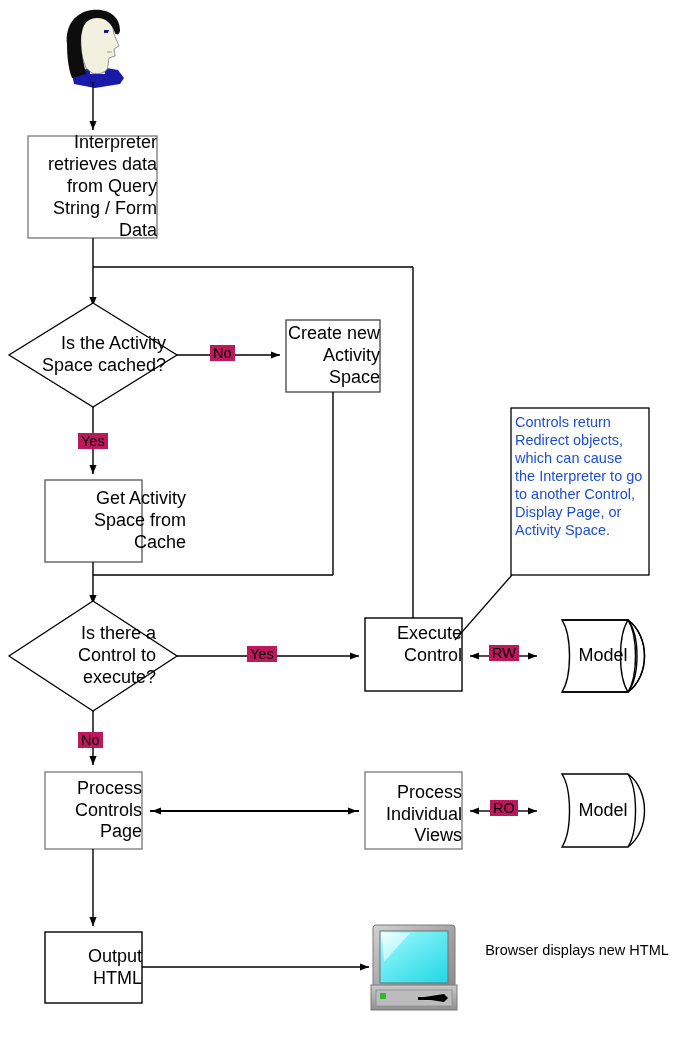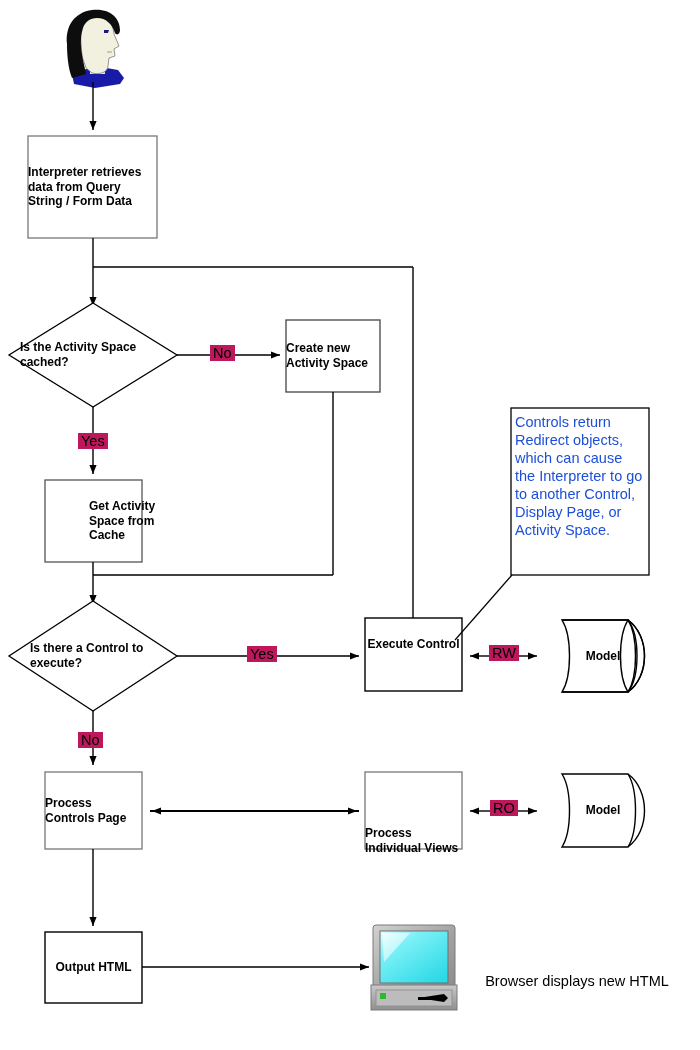--- a/index.html
+++ b/index.html
@@ -22,26 +22,25 @@
     left: 0;
     top: 0;
     width: 700px;
     height: 1050px;
   }
   .node-text {
     position: absolute;
     display: flex;
     align-items: center;
     justify-content: center;
-    text-align: left;
+    text-align: right;
     color: #000000;
-    font-size: 12px;
+    font-size: 18px;
     line-height: 1.22;
     pointer-events: none;
-    font-weight: bold;
   }
   .free-label {
     position: absolute;
     color: #000000;
     font-size: 14.5px;
     line-height: 1.22;
     text-align: center;
     white-space: nowrap;
   }
   .edge-label {
@@ -218,23 +217,23 @@
   <div class="node-text" style="left:365px; top:618px; width:97px; height:53px;">Execute Control</div>
 
   <div class="edge-label" style="left:489px; top:645px;">RW</div>
 
   <div class="node-text" style="left:568px; top:620px; width:70px; height:72px;">Model</div>
 
   <div class="note-text" style="left:515px; top:414px; width:130px;">Controls return Redirect objects, which can cause the Interpreter to go to another Control, Display Page, or Activity Space.</div>
 
   <div class="node-text" style="left:45px; top:772px; width:97px; height:77px;">Process Controls Page</div>
 
-  <div class="node-text" style="left:365px; top:802px; width:97px; height:77px;border-radius:6px;">Process Individual Views</div>
+  <div class="node-text" style="left:365px; top:776px; width:97px; height:77px;border-radius:6px;">Process Individual Views</div>
 
   <div class="edge-label" style="left:490px; top:800px;">RO</div>
 
   <div class="node-text" style="left:568px; top:774px; width:70px; height:73px;">Model</div>
 
   <div class="node-text" style="left:45px; top:932px; width:97px; height:71px;">Output HTML</div>
 
-  <div class="free-label" style="left:462px; top:942px; width:230px; white-space:normal; text-align:center;margin-top:31px;">Browser displays new HTML</div>
+  <div class="free-label" style="left:462px; top:942px; width:230px; white-space:normal; text-align:center;">Browser displays new HTML</div>
 
 </div>
 
 </body></html>

